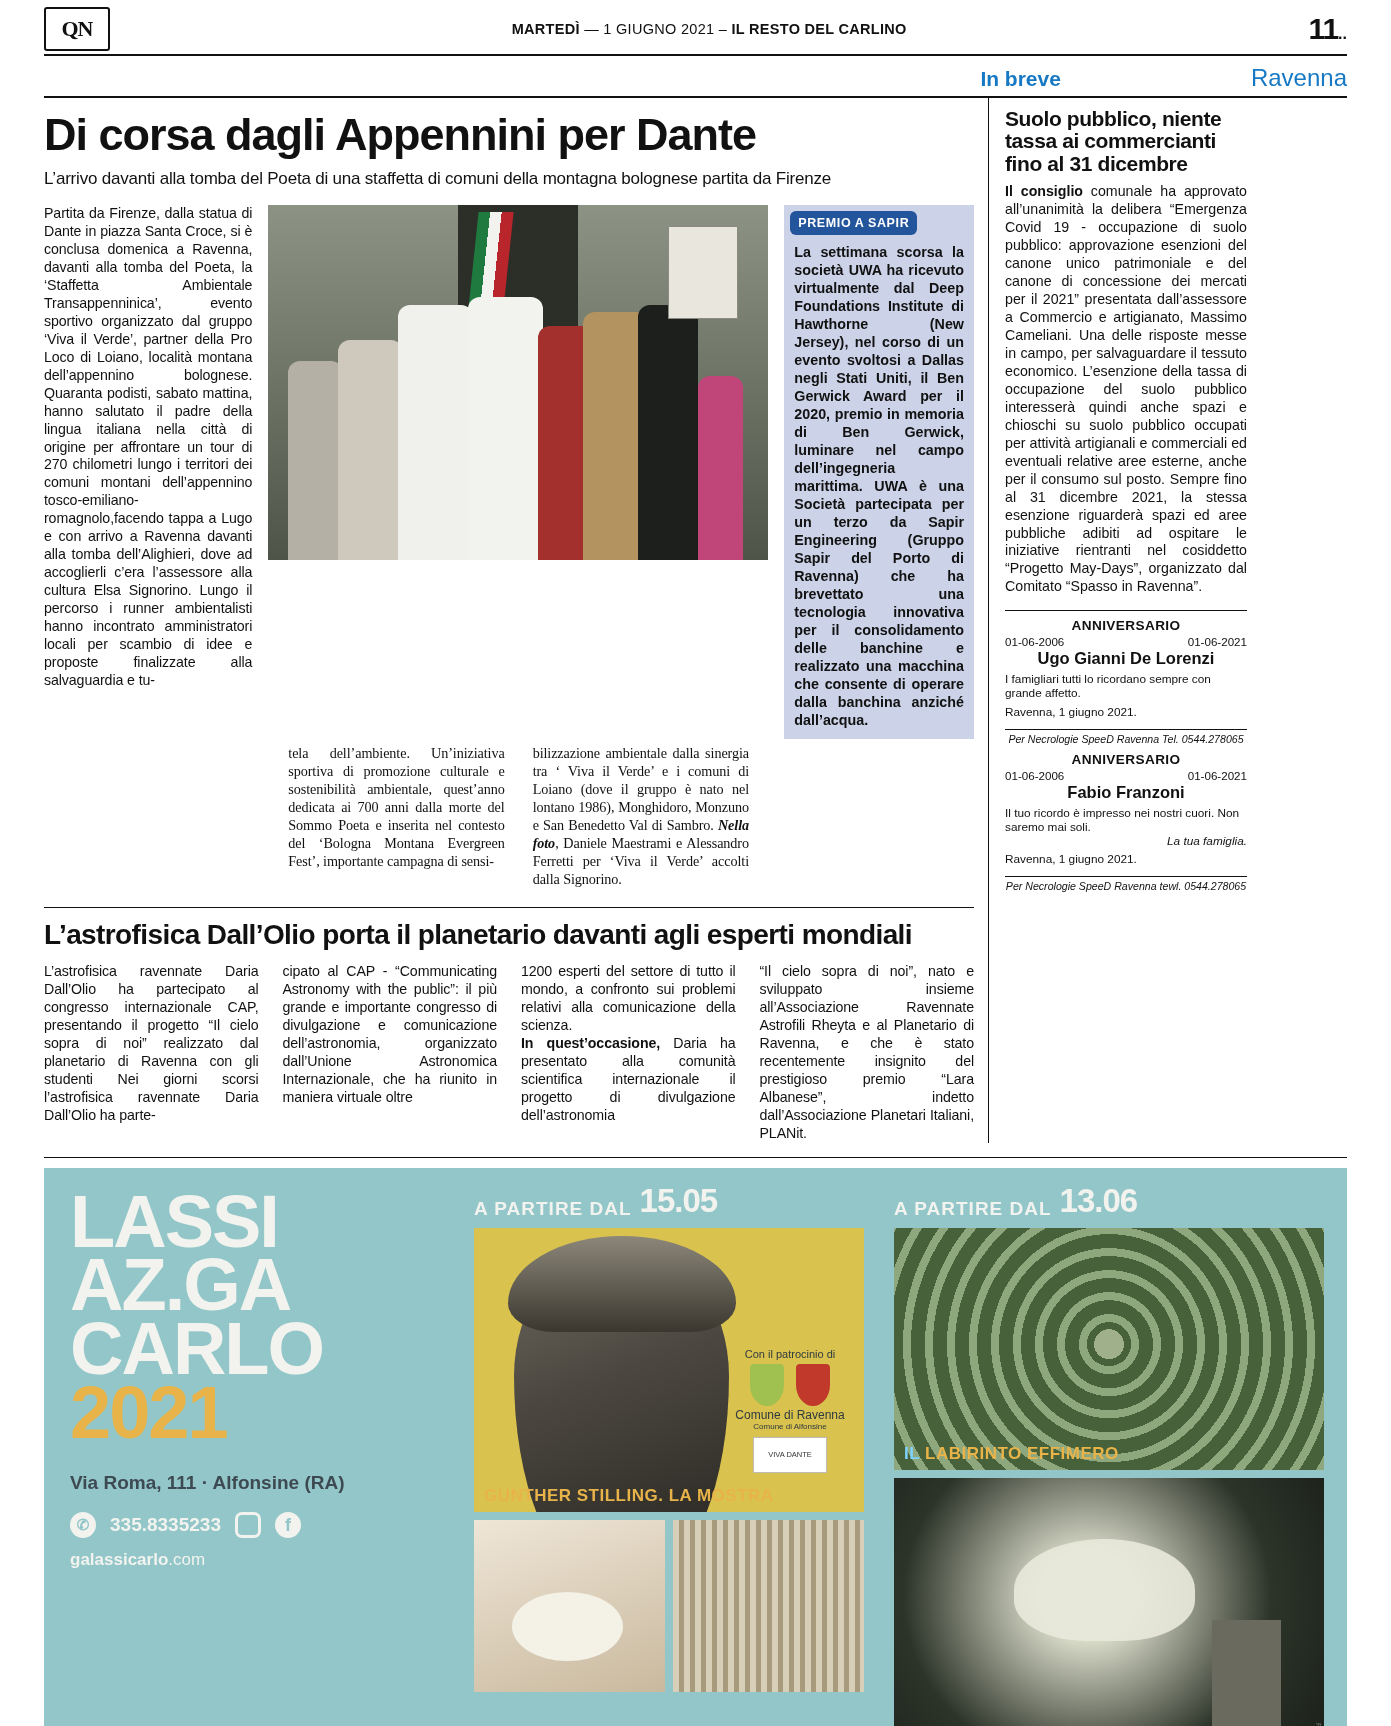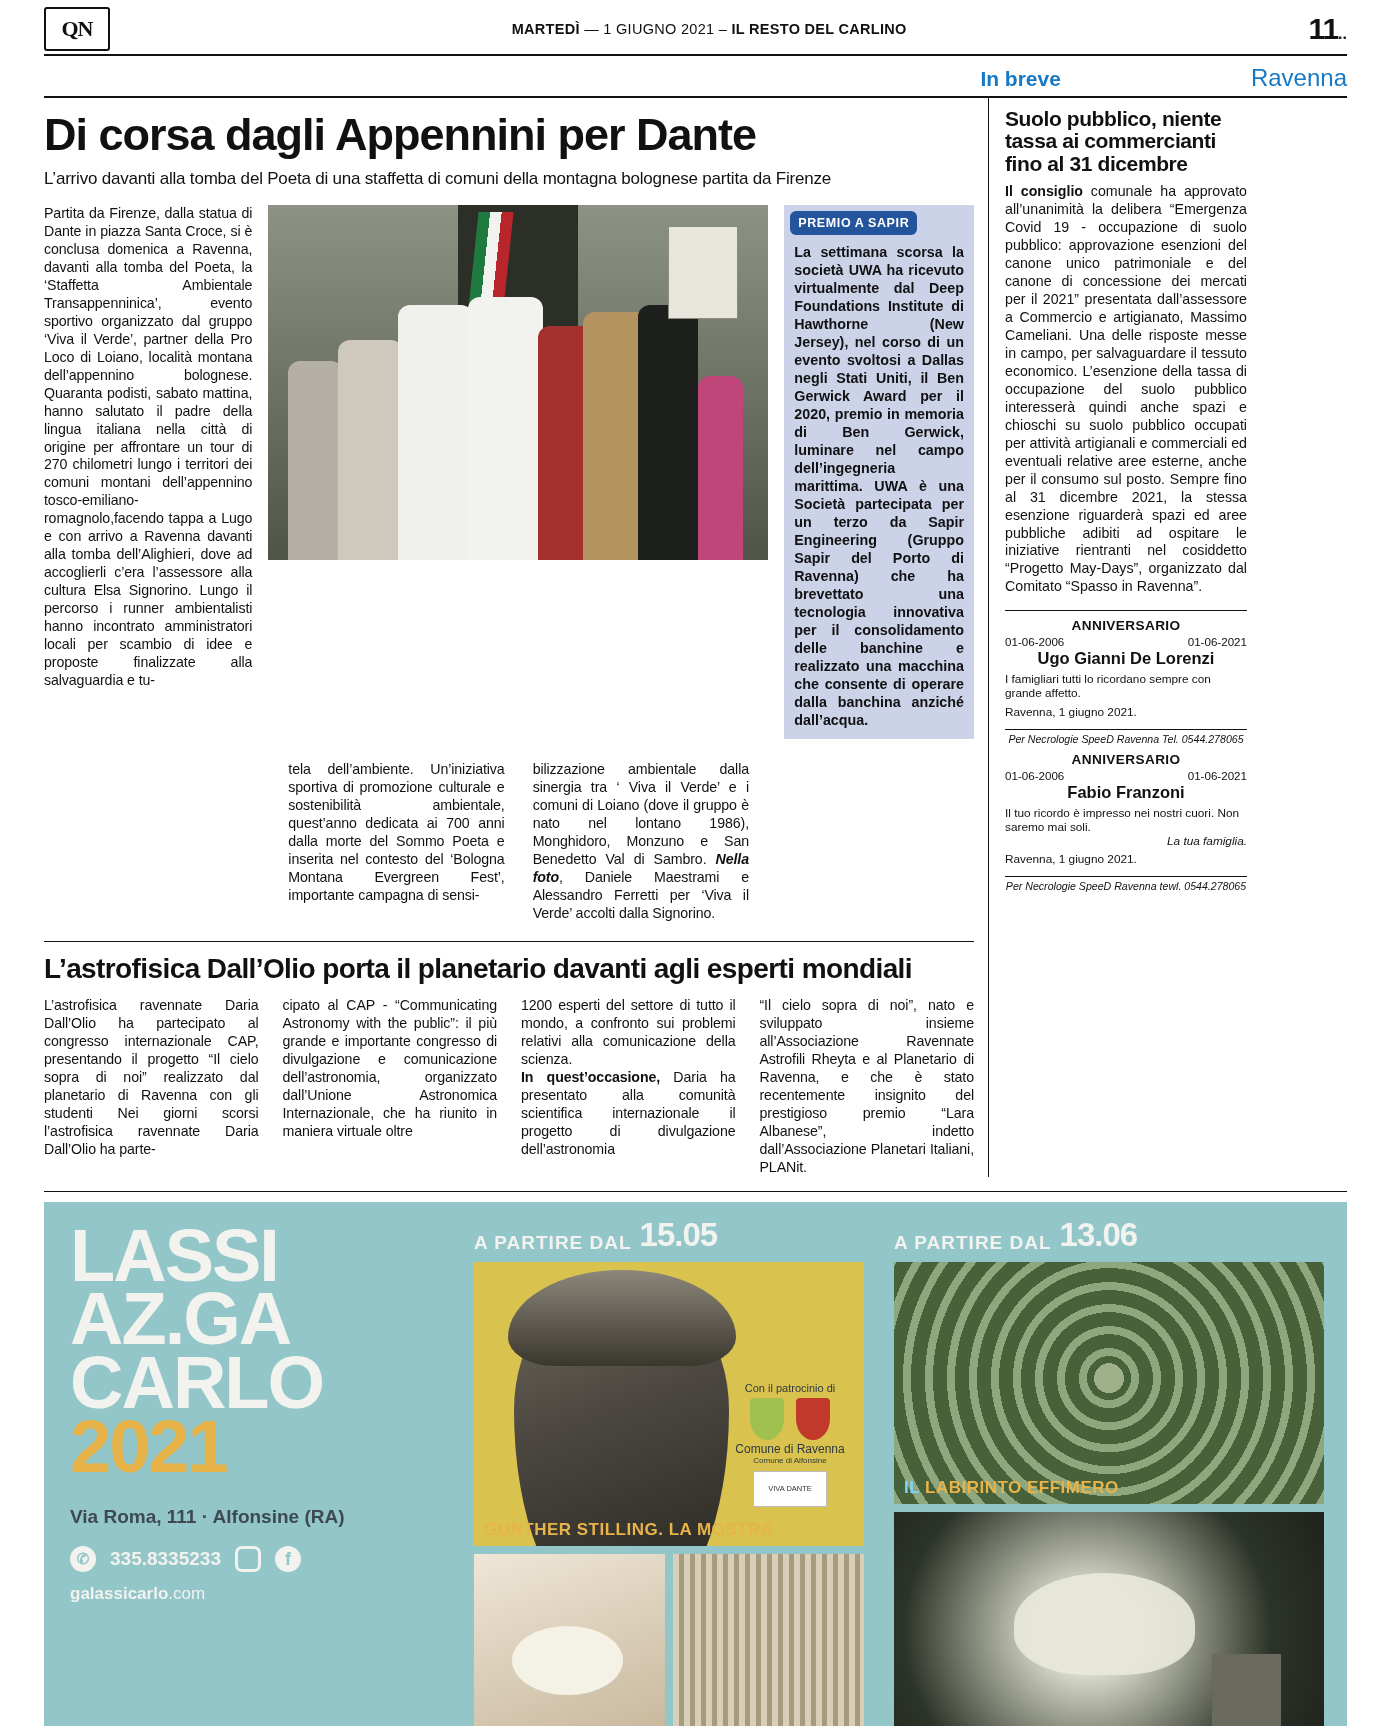--- a/index.html
+++ b/index.html
@@ -78,21 +78,21 @@
   }
   .sidebox .txt {
     font-size: 14.3px; line-height: 1.26; font-weight: bold; padding: 8px 10px 10px 10px;
     text-align: justify;
   }
   p.body-txt {
     font-size: 14.2px; line-height: 1.265; text-align: justify; margin: 0 0 0 0;
     letter-spacing: -.1px; hyphens: auto;
   }
   p.body-txt b { font-weight: bold; }
-  .cols-lower { display: flex; gap: 28px; margin-top: 22px; }
+  .cols-lower { display: flex; gap: 28px; margin-top: 6px; font-family: Liberation Serif, serif; }
   .cols-lower .c { width: 224px; }
 
   .rule-mid { border-top: 1.5px solid #111; margin: 18px 0 0 0; }
 
   h2.headline2 {
     font-weight: bold; font-size: 28px; line-height: 1.05; margin: 12px 0 14px 0;
     letter-spacing: -.6px;
   }
   .art2 { display: flex; gap: 24px; justify-content: flex-end; }
   .art2 .c { width: 224px; }

